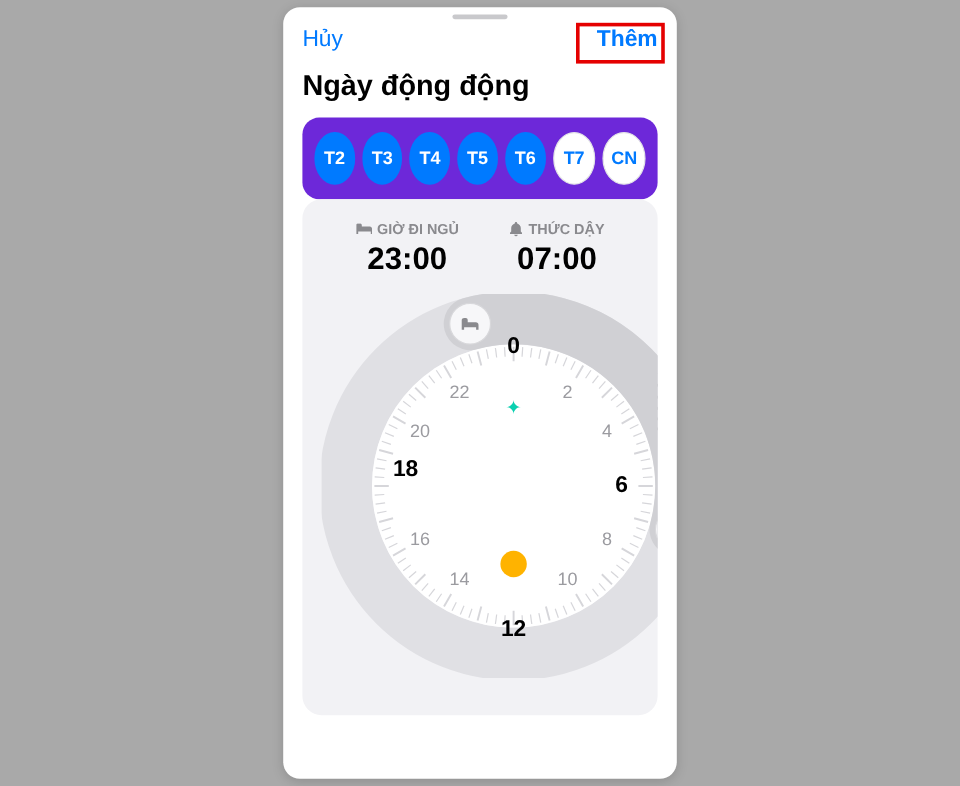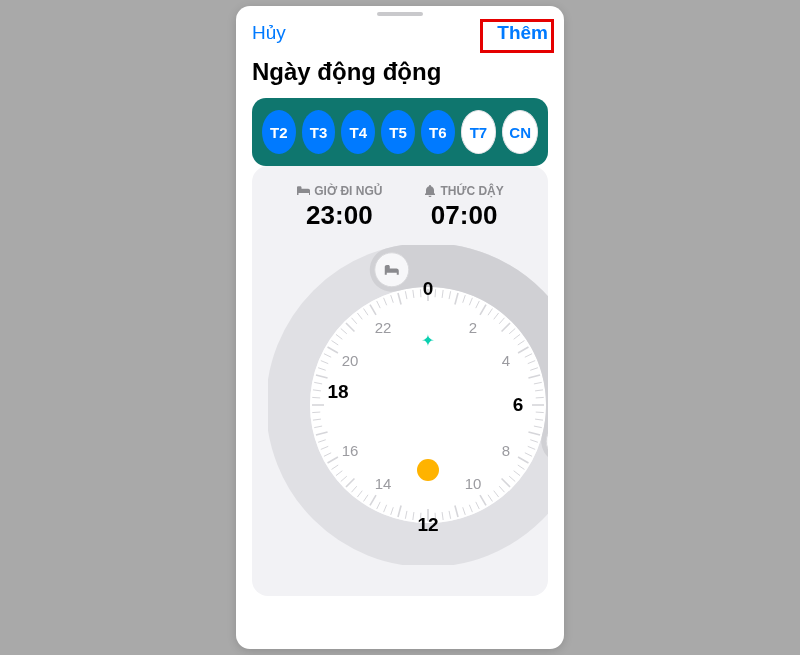--- a/index.html
+++ b/index.html
@@ -53,21 +53,21 @@
     pointer-events: none;
   }
   .section { padding: 0 16px; }
   .section-title {
     font-size: 24px;
     font-weight: 700;
     color: #000;
     margin: 6px 0 12px 0;
   }
   .days-card {
-    background: #0f766e;
+    background: #6d28d9;
     border-radius: 14px;
     padding: 12px 10px;
     display: flex;
     justify-content: space-between;
     gap: 6px;
   }
   .day-chip {
     flex: 1 0 0;
     height: 44px;
     border-radius: 50%;

